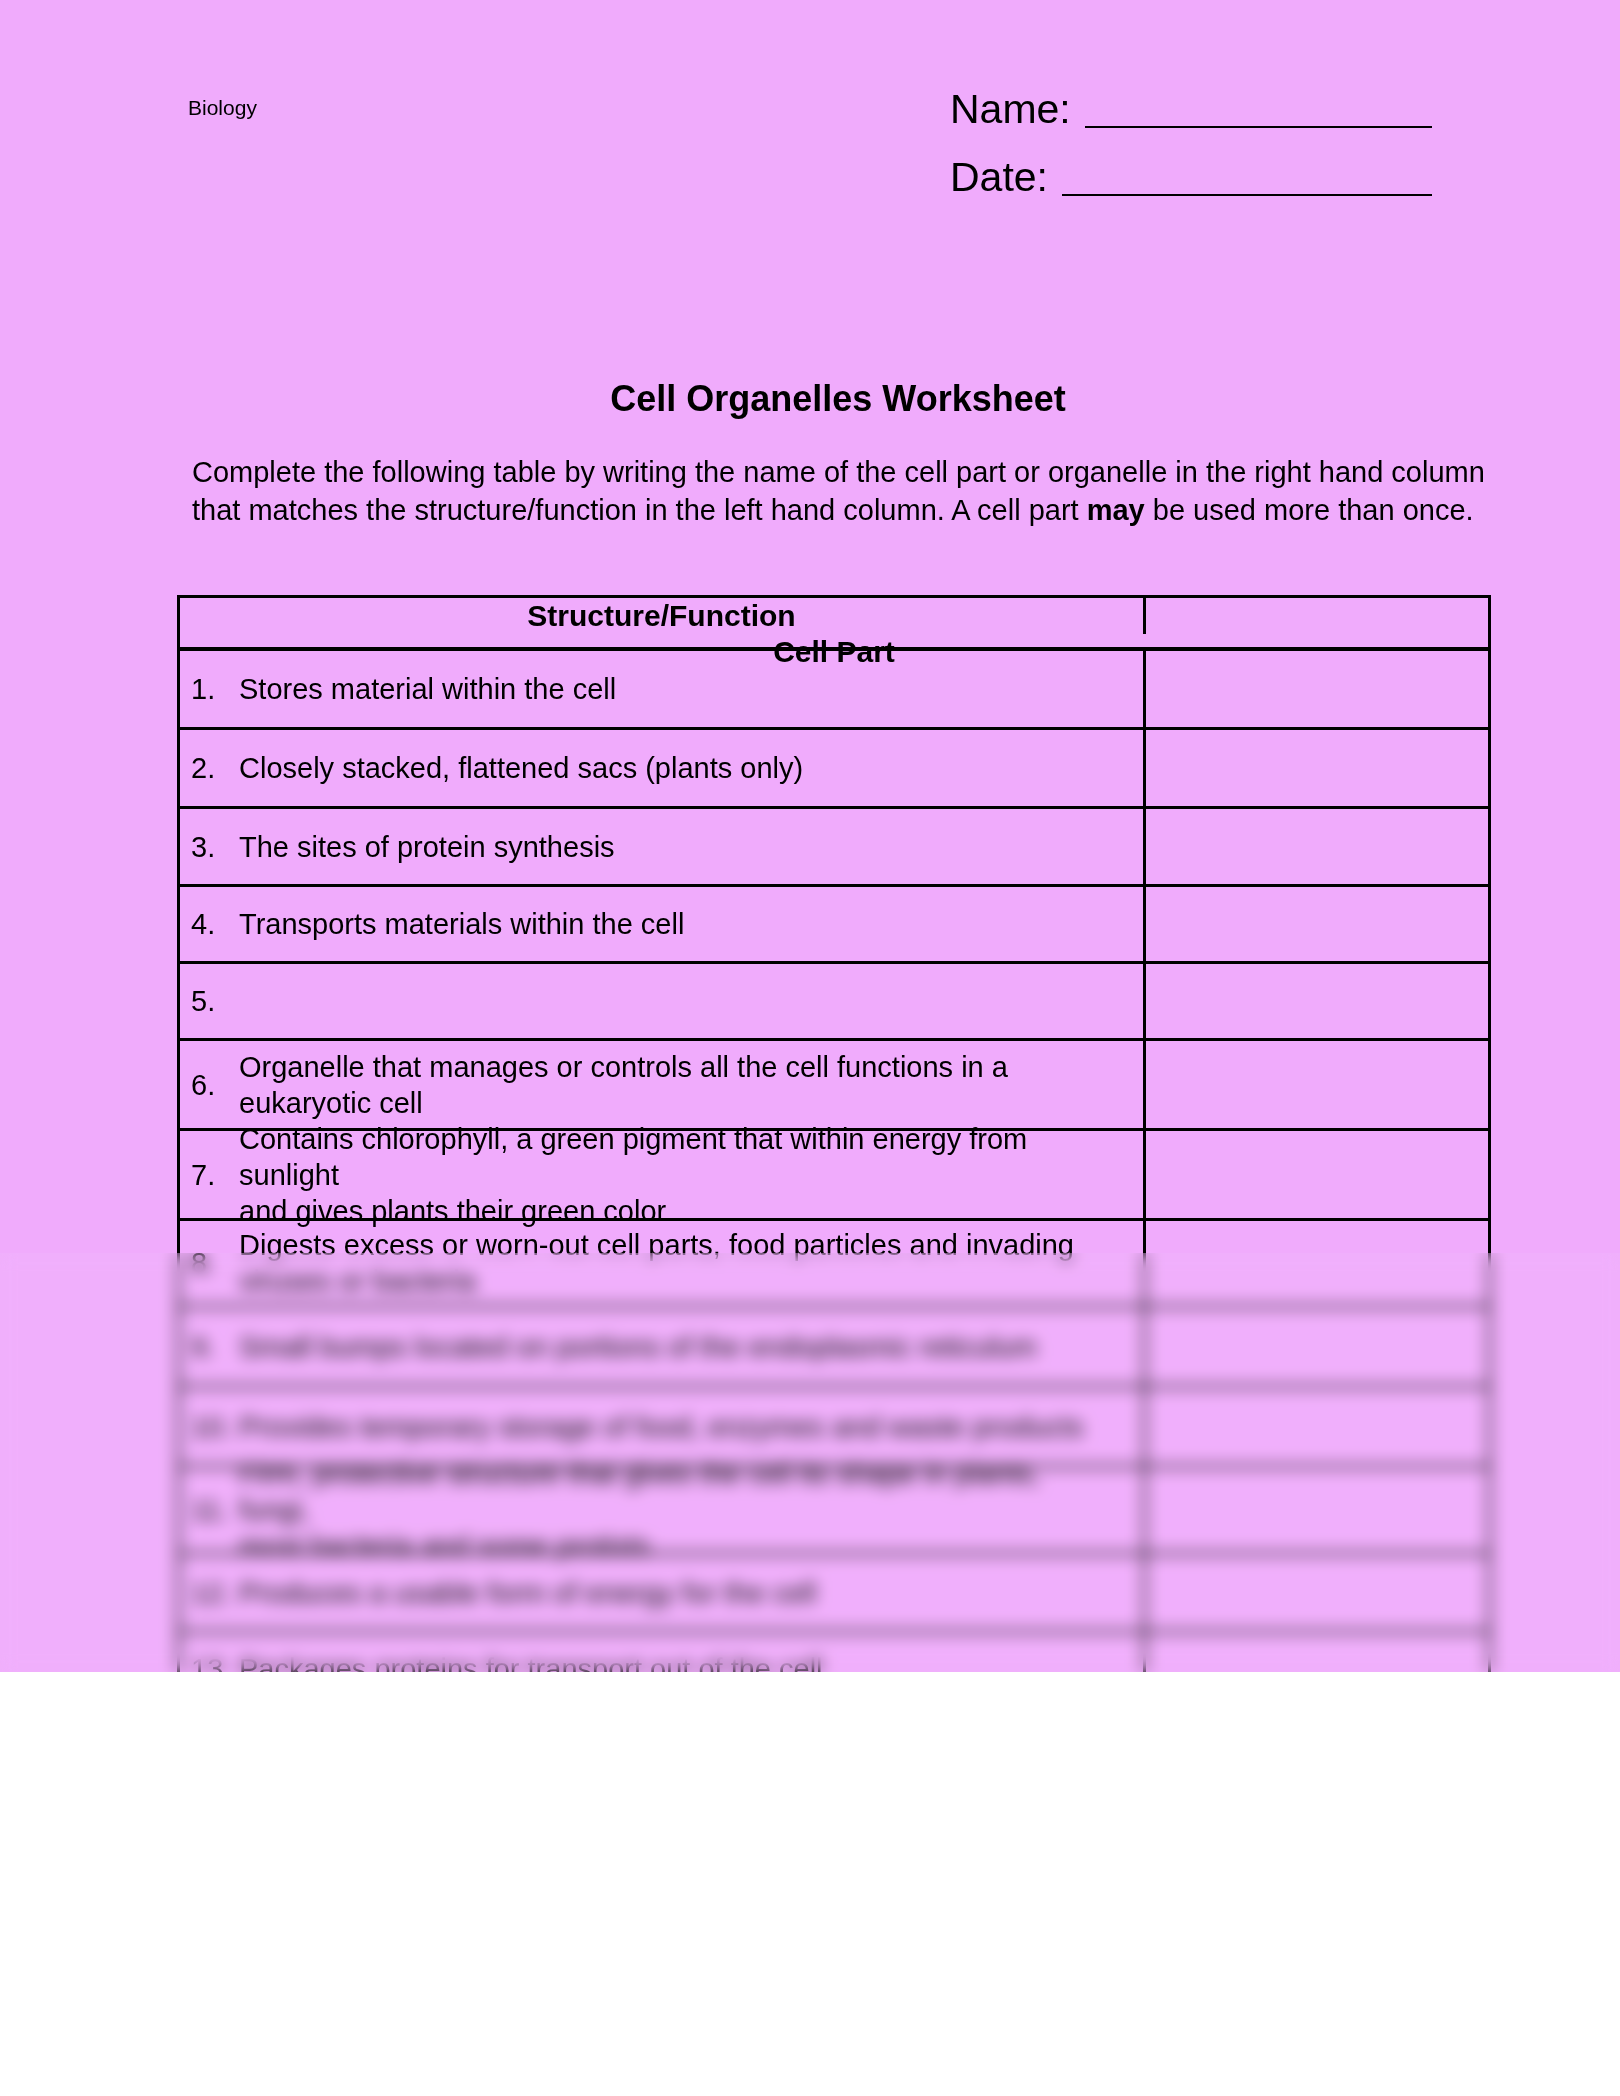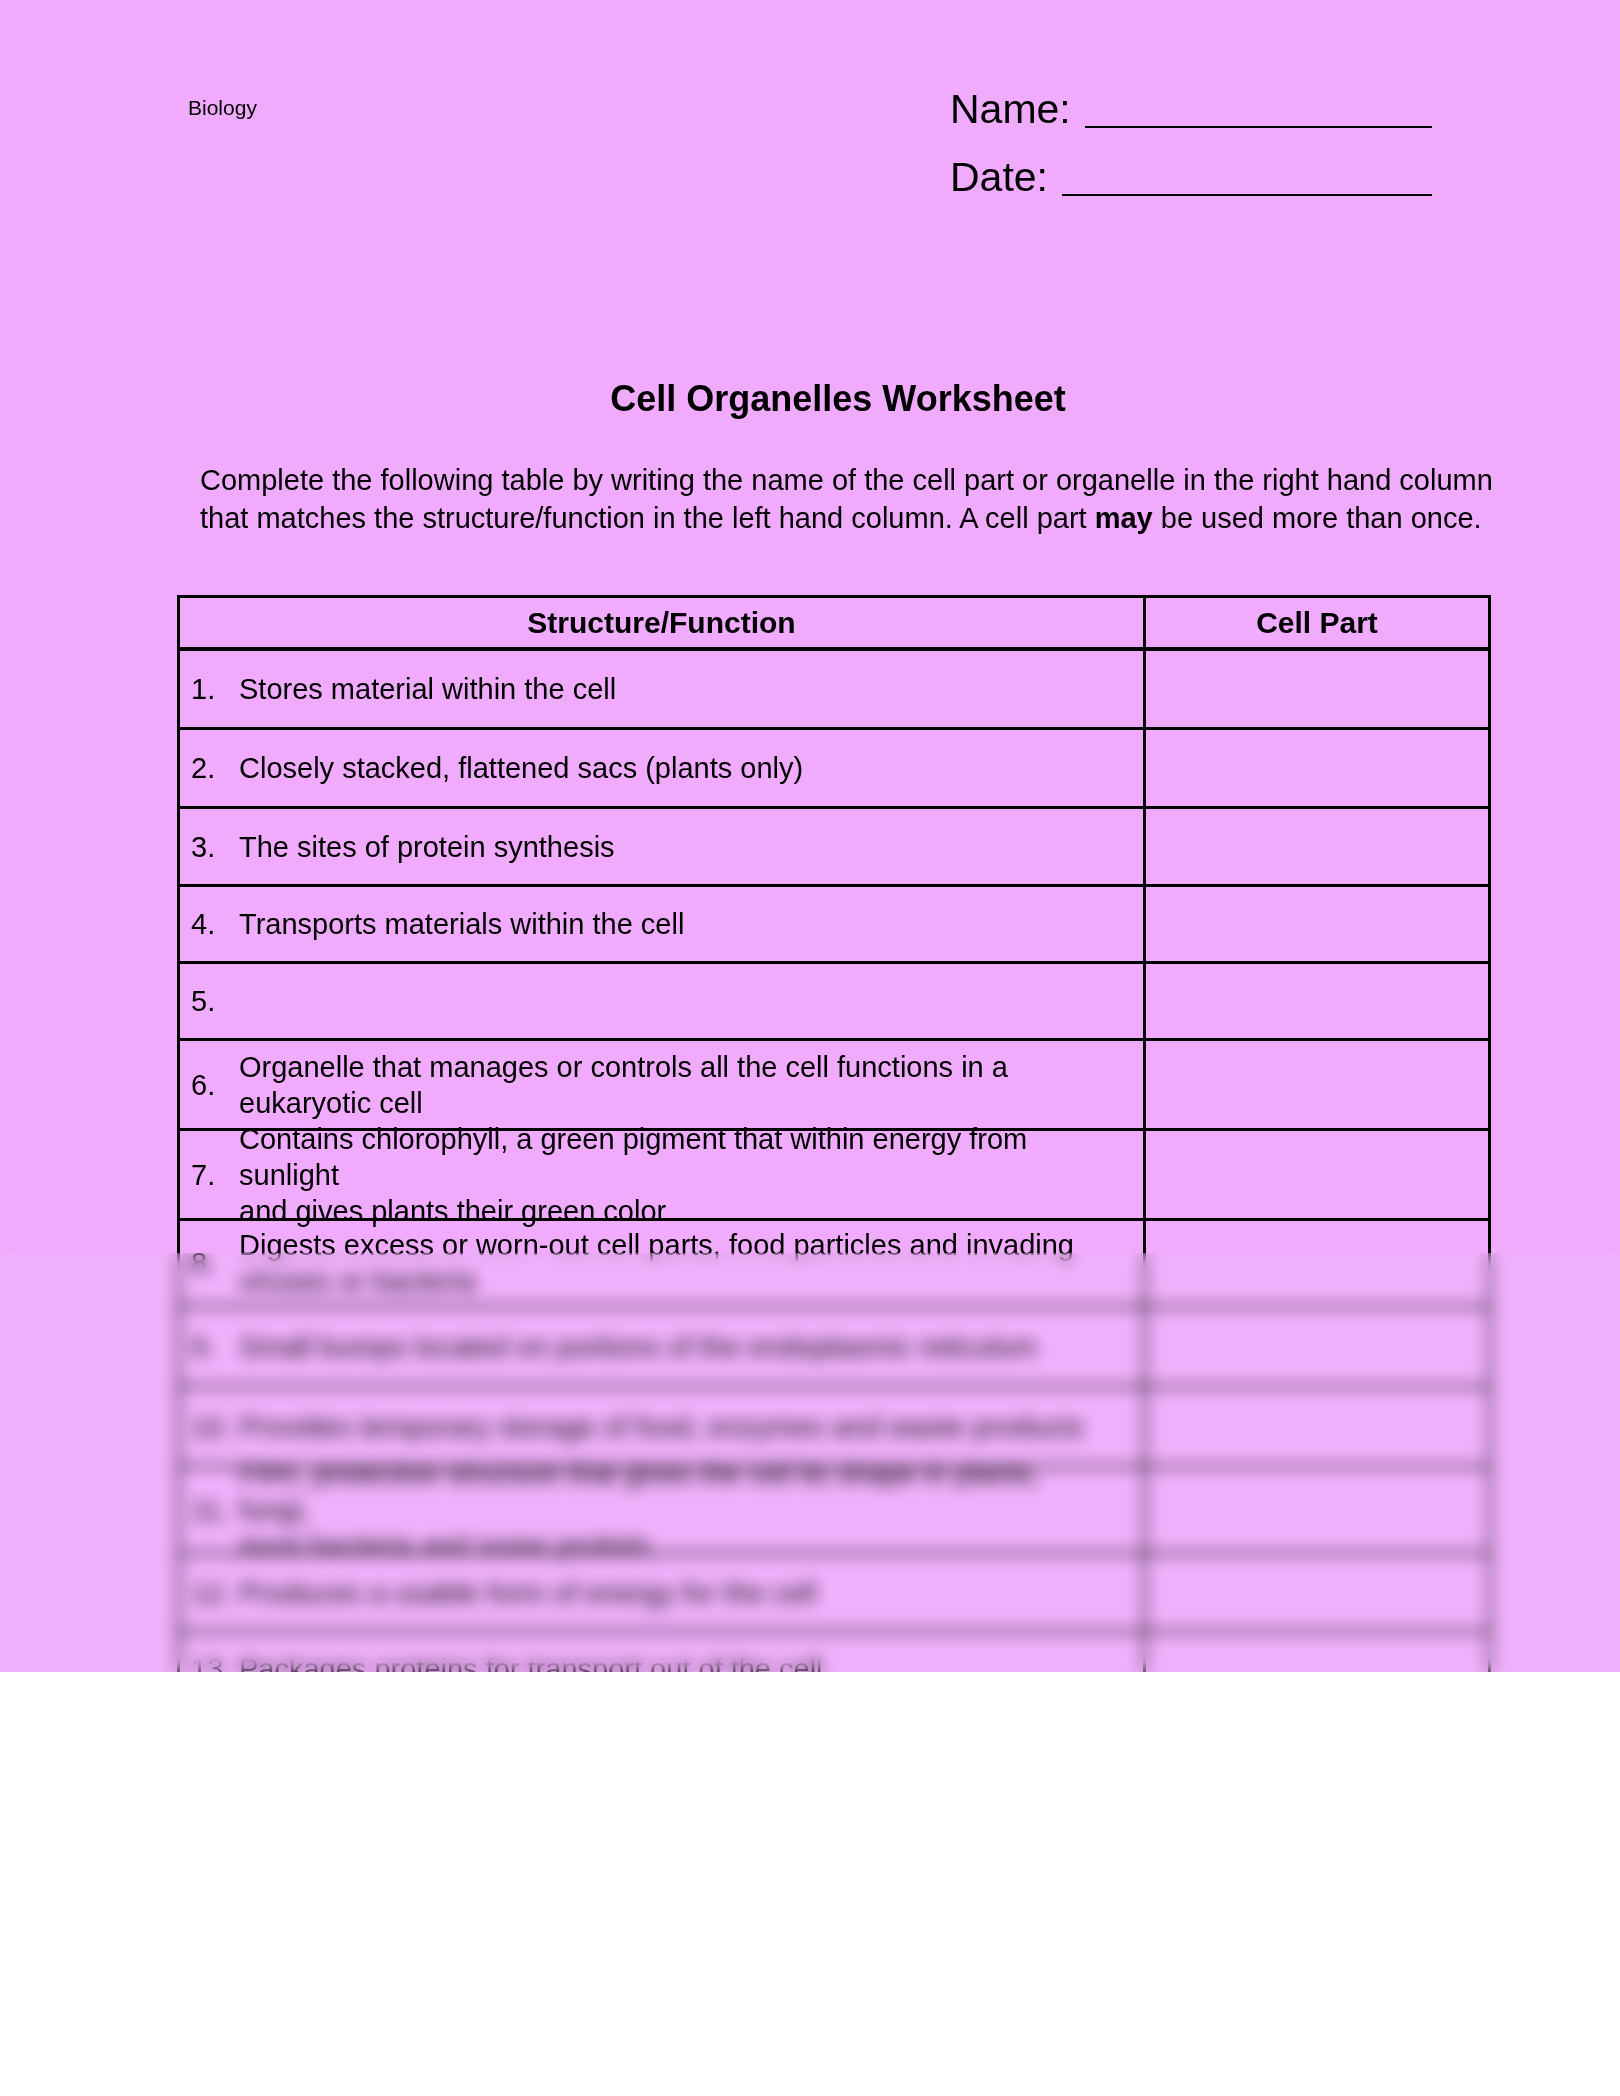--- a/index.html
+++ b/index.html
@@ -30,33 +30,33 @@
     position:relative;top:5px;
     height:1px;
   }
   .title{
     position:absolute;left:177px;top:368px;width:1314px;
     margin:4px;text-align:center;
     font-size:36px;line-height:54px;font-weight:bold;
   }
   .instructions{
     position:absolute;left:188px;top:449px;width:1306px;
-    margin:12px;font-size:29px;line-height:38px;
+    margin:4px;font-size:29px;line-height:38px;
   }
   .wtable{
     position:absolute;left:177px;top:595px;width:1314px;
     border:3px solid #000;box-sizing:border-box;
     font-size:29px;line-height:36px;
   }
   .trow{
     display:flex;box-sizing:border-box;
     border-bottom:3px solid #000;
   }
   .trow.last{border-bottom:none;}
-  .thead{border-bottom:4px solid #000;}
+  .thead{border-bottom:4px solid #000;flex-direction:column;}
   .c1{
     width:966px;box-sizing:border-box;flex-shrink:0;
     border-right:3px solid #000;
     display:flex;align-items:center;
     padding-left:11px;
   }
   .c2{flex:1;box-sizing:border-box;}
   .hc{
     justify-content:center;align-items:center;display:flex;
     font-weight:bold;font-size:30px;padding-left:0;

